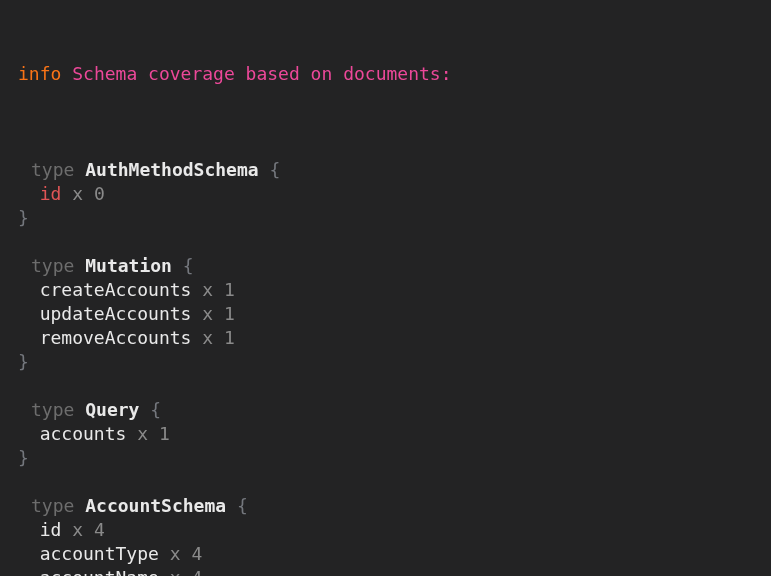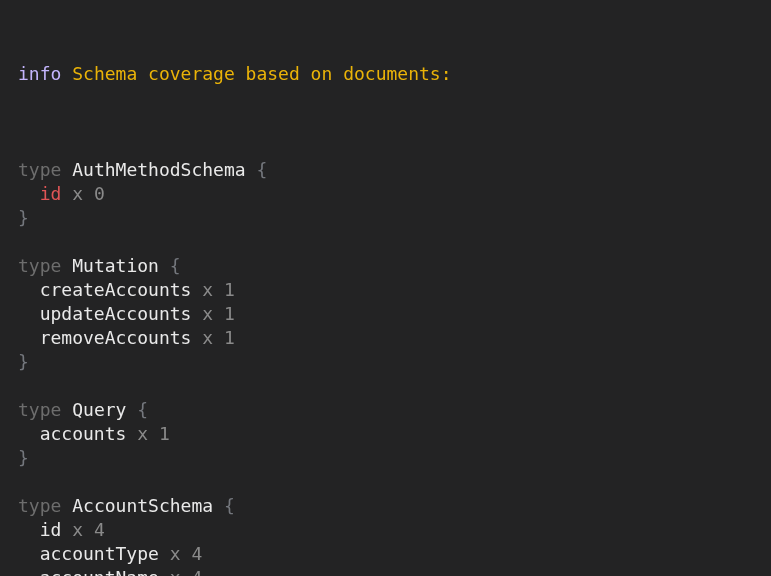--- a/index.html
+++ b/index.html
@@ -17,28 +17,28 @@
     background: #232324;
     padding: 14px 10px 0 18px;
     font-family: "DejaVu Sans Mono", monospace;
     font-size: 18px;
     line-height: 24px;
     white-space: pre;
     color: #d6d6d6;
   }
   .line { height: 24px; }
   .indent { padding-left: 2ch; }
-  .kw      { color: #6d6d6d; }
+  .kw      { color: #6d6d6d; margin-left: 13px; }
   .brace   { color: #74777d; }
-  .tname   { color: #e9e9e9; font-weight: normal; }
+  .tname   { color: #e9e9e9; font-weight: bold; }
   .fname   { color: #e9e9e9; font-weight: normal; }
   .fname.zero { color: #e05556; }
   .count   { color: #8a8a8a; }
-  .info-label { color: #c4b5fd; }
-  .fg      { color: #eab308; margin-top: 16px; }
+  .info-label { color: #f97316; }
+  .fg      { color: #ec4899; margin-top: 16px; }
   .sp { }
 </style>
 </head>
 <body>
 
 <div class="terminal">
   <div class="line"><span class="info-label">info</span><span class="sp"> </span><span class="fg">Schema coverage based on documents:</span></div>
   <div id="type-blocks"><div class="line"></div><div><div class="line"><span class="kw">type</span><span class="sp"> </span><span class="tname">AuthMethodSchema</span><span class="sp"> </span><span class="brace">{</span></div><div class="line indent"><span class="fname zero">id</span><span class="sp"> </span><span class="count">x 0</span></div><div class="line"><span class="brace">}</span></div></div><div class="line"></div><div><div class="line"><span class="kw">type</span><span class="sp"> </span><span class="tname">Mutation</span><span class="sp"> </span><span class="brace">{</span></div><div class="line indent"><span class="fname">createAccounts</span><span class="sp"> </span><span class="count">x 1</span></div><div class="line indent"><span class="fname">updateAccounts</span><span class="sp"> </span><span class="count">x 1</span></div><div class="line indent"><span class="fname">removeAccounts</span><span class="sp"> </span><span class="count">x 1</span></div><div class="line"><span class="brace">}</span></div></div><div class="line"></div><div><div class="line"><span class="kw">type</span><span class="sp"> </span><span class="tname">Query</span><span class="sp"> </span><span class="brace">{</span></div><div class="line indent"><span class="fname">accounts</span><span class="sp"> </span><span class="count">x 1</span></div><div class="line"><span class="brace">}</span></div></div><div class="line"></div><div><div class="line"><span class="kw">type</span><span class="sp"> </span><span class="tname">AccountSchema</span><span class="sp"> </span><span class="brace">{</span></div><div class="line indent"><span class="fname">id</span><span class="sp"> </span><span class="count">x 4</span></div><div class="line indent"><span class="fname">accountType</span><span class="sp"> </span><span class="count">x 4</span></div><div class="line indent"><span class="fname">accountName</span><span class="sp"> </span><span class="count">x 4</span></div></div></div>
 </div>
 

